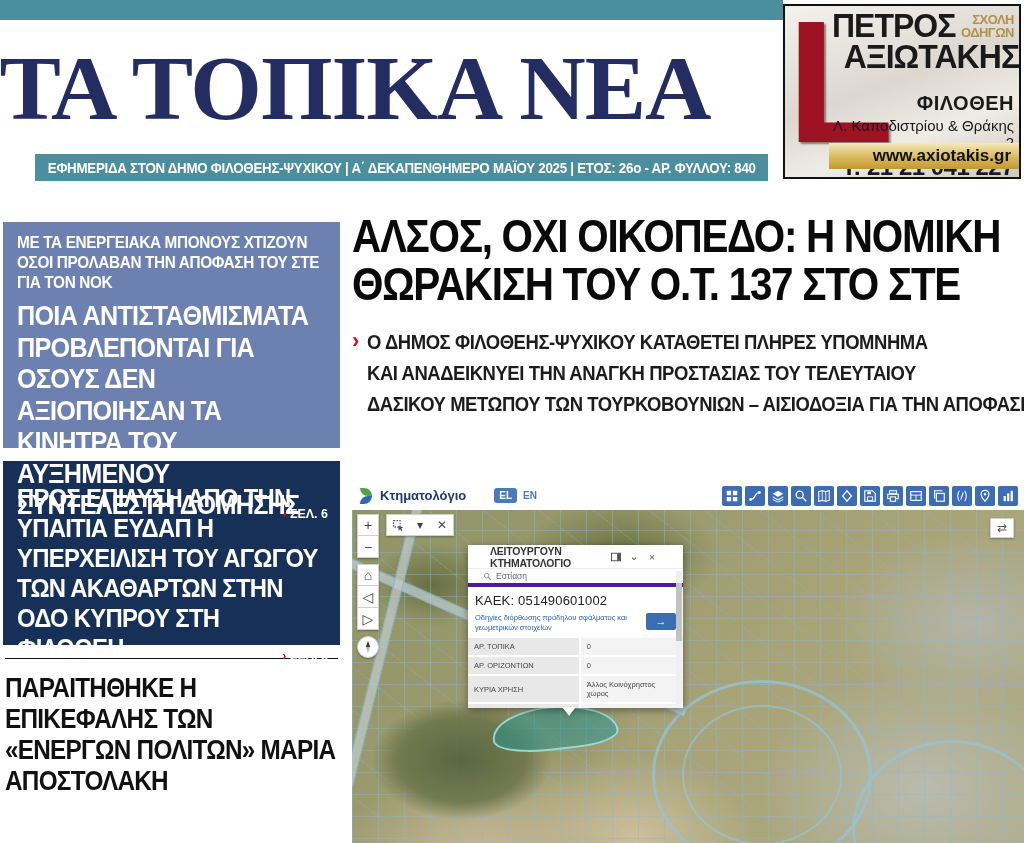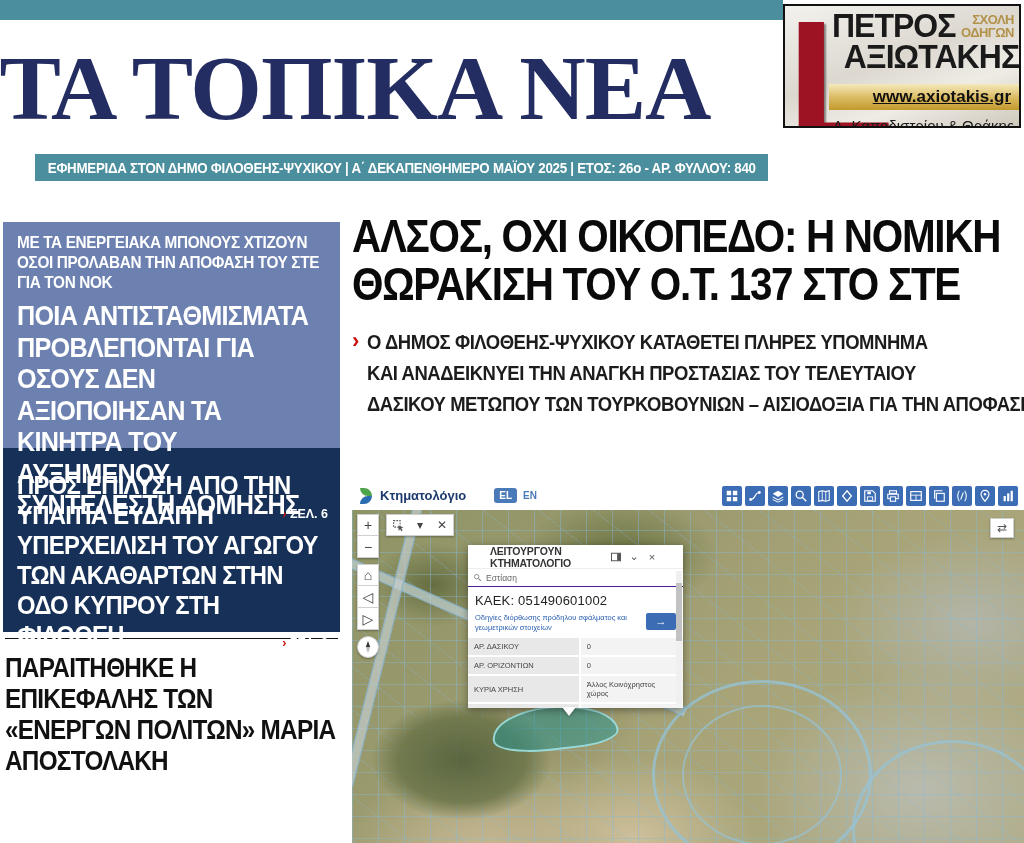--- a/index.html
+++ b/index.html
@@ -12,41 +12,41 @@
   .masthead-title { position:absolute; left:12px; top:24px; width:686px; height:128px;
     display:flex; align-items:center; justify-content:center;
     font-family:"Liberation Serif", serif; font-weight:bold; font-size:92px;
     color:#242d62; letter-spacing:-1px; white-space:nowrap; }
   .subtitle-bar { position:absolute; left:35px; top:154px; width:733px; height:27px;
     background:#4b8e9d; color:#fff; display:flex; align-items:center; justify-content:center; }
   .subtitle-bar span { font-weight:bold; font-size:14.5px; letter-spacing:-.3px;
     transform:scaleX(.92); white-space:nowrap; }
 
   
-  .ad { position:absolute; left:783px; top:4px; width:238px; height:124px;
+  .ad { position:absolute; left:783px; top:4px; width:238px; height:175px;
     border:2px solid #111; background:linear-gradient(160deg,#f4f2ee 0%,#dcd8d0 45%,#efece6 70%,#cfc9bd 100%);
     overflow:hidden; }
   .ad-L { position:absolute; left:2px; top:2px; width:52px; height:168px; color:#9d1323;
     font-weight:bold; font-size:175px; line-height:148px; font-family:"Liberation Sans",sans-serif;
     text-shadow:2px 2px 2px rgba(0,0,0,.45); }
   .ad-body { position:absolute; left:48px; top:4px; right:5px; text-align:right; color:#1a1a1a; }
   .ad-row1 { display:flex; justify-content:flex-end; align-items:flex-start; gap:5px; }
   .ad-name { font-weight:bold; font-size:34px; line-height:31px; letter-spacing:-1px; transform:scaleX(.94); transform-origin:100% 0; }
   .ad-school { color:#b2924a; font-weight:bold; font-size:13px; line-height:13px; text-align:right; padding-top:3px; letter-spacing:-.5px;}
   .ad-area { font-weight:bold; font-size:20px; margin-top:20px; letter-spacing:.5px; }
   .ad-street { font-size:15px; margin-top:2px; }
   .ad-phone { font-weight:bold; font-size:24px; margin-top:2px; letter-spacing:-.5px; }
-  .ad-web { position:absolute; left:44px; right:0; bottom:16px; height:26px;
+  .ad-web { position:absolute; left:44px; right:0; bottom:8px; height:26px;
     background:linear-gradient(180deg,#f5e9bb,#d9b95e 55%,#c3992e);
     display:flex; align-items:center; justify-content:flex-end; padding-right:8px;
-    font-weight:bold; font-size:17px; color:#111;text-decoration:underline; }
+    font-weight:bold; font-size:17px; color:#111; }
 
   
   .leftcol { position:absolute; left:3px; top:222px; width:337px; }
-  .story-box { color:#fff; padding:10px 12px 20px 14px; }
+  .story-box { color:#fff; padding:10px 12px 20px 14px; margin-bottom:13px; }
   .box-blue { background:#6d81b1; height:226px; }
   .box-navy { background:#163057; height:184px; padding-top:22px;}
   .kicker { font-weight:bold; font-size:16.5px; line-height:20px; letter-spacing:-.4px;
     transform:scaleX(.93); transform-origin:0 0; width:108%; }
   .lc-head { font-weight:bold; font-size:28px; line-height:31.5px; letter-spacing:-.8px;
     transform:scaleX(.9); transform-origin:0 0; width:111%; margin-top:8px; }
   .lc-head.navyh { font-size:26.5px; line-height:30px; margin-top:0; }
   .pageref { font-weight:bold; font-size:12.5px; text-align:right; margin-top:-14px; }
   .pageref .arr { color:#c11; }
   .story-plain { color:#111; padding:4px 2px 6px 2px; }
@@ -138,22 +138,22 @@
   .popup { position:absolute; left:116px; top:35px; width:215px; height:163px;
     background:#fff; box-shadow:0 2px 8px rgba(0,0,0,.4); overflow:hidden; }
   .popup-tip { position:absolute; left:210px; top:197px; width:0; height:0;
     border-left:7px solid transparent; border-right:7px solid transparent;
     border-top:9px solid #fff; filter:drop-shadow(0 1px 1px rgba(0,0,0,.3)); }
   .popup-titlebar { display:flex; align-items:center; height:24px; padding:0 22px;
     border-bottom:1px solid #eee; }
   .popup-title { font-weight:bold; font-size:10.5px; color:#333; letter-spacing:-.2px; flex:1; }
   .pt-btn { background:none; border:none; color:#555; width:18px; height:18px; font-size:11px;
     display:flex; align-items:center; justify-content:center; cursor:pointer; }
-  .focus-row { display:flex; align-items:center; gap:4px; height:18px; padding:0 5px;
-    border-bottom:1px solid #4c1d95; color:#666; font-size:8.5px; }
+  .focus-row { display:flex; align-items:center; gap:4px; height:18px; padding:0 15px;
+    border-bottom:4px solid #4c1d95; color:#666; font-size:8.5px; }
   .kaek { font-size:13px; color:#222; padding:6px 7px 2px 7px; letter-spacing:.2px; }
   .link-row { display:flex; align-items:flex-start; gap:6px; padding:3px 7px 5px 7px; }
   .link-text { color:#2a5fb0; font-size:7.5px; line-height:10px; flex:1; text-decoration:none; cursor:pointer; }
   .go-btn { width:30px; height:17px; background:#3c6db4; color:#fff; border:none; border-radius:2px;
     font-size:11px; line-height:15px; cursor:pointer; }
   .ptable { width:100%; border-collapse:collapse; }
   .ptable td { font-size:7.5px; color:#444; padding:4px 6px; border-bottom:2px solid #fff; }
   .ptable td.lbl { background:#e8e8e8; width:52%; }
   .ptable td.val { background:#f3f3f3; border-left:2px solid #fff; }
   .popup-scroll { position:absolute; right:1px; top:26px; width:6px; height:133px; background:#f0f0f0; }
@@ -383,21 +383,21 @@
           <span>Εστίαση</span>
         </div>
         <div class="kaek">ΚΑΕΚ: 051490601002</div>
         <div class="link-row">
           <span class="link-text">Οδηγίες διόρθωσης πρόδηλου σφάλματος και γεωμετρικών στοιχείων</span>
           <button class="go-btn">→</button>
         </div>
         <table class="ptable">
           <tbody>
             <tr>
-                <td class="lbl">ΑΡ. ΔΑΣΙΚΟΥ</td>
+                <td class="lbl">ΑΡ. ΤΟΠΙΚΑ</td>
                 <td class="val">0</td>
               </tr>
             <tr>
                 <td class="lbl">ΑΡ. ΟΡΙΖΟΝΤΙΩΝ</td>
                 <td class="val">0</td>
               </tr>
             <tr>
                 <td class="lbl">ΚΥΡΙΑ ΧΡΗΣΗ</td>
                 <td class="val">Άλλος Κοινόχρηστος χώρος</td>
               </tr>

